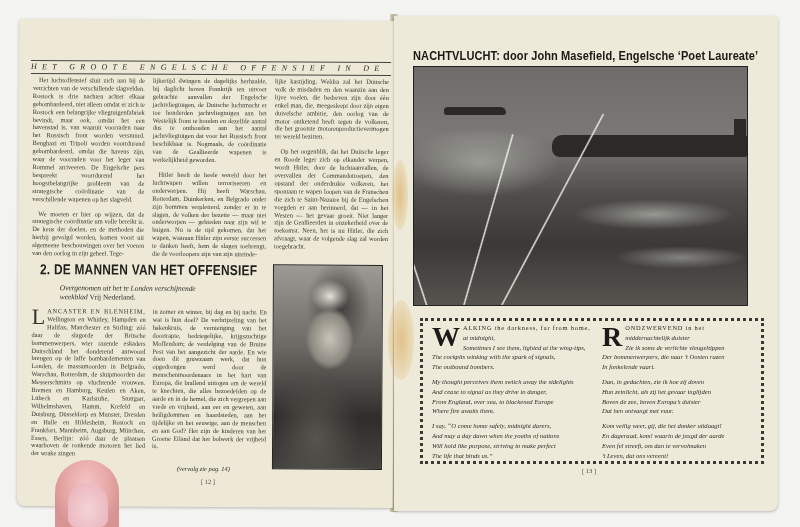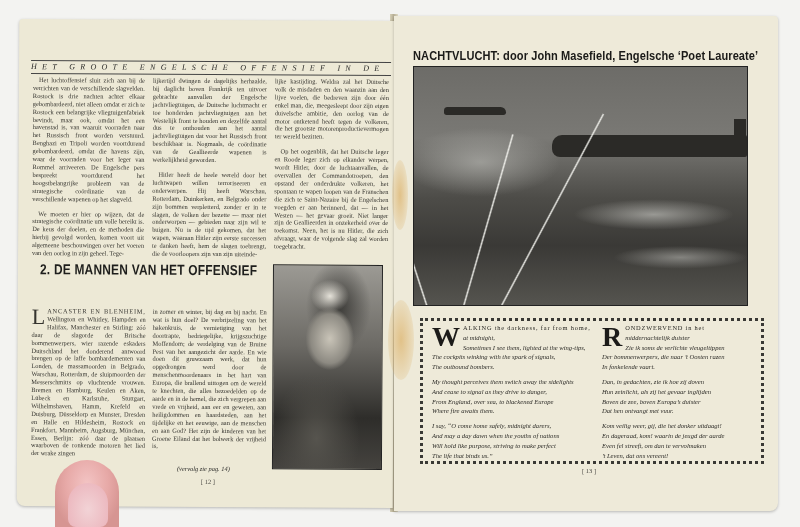--- a/index.html
+++ b/index.html
@@ -60,20 +60,24 @@
   <div class="col" style="left:134px; top:57px; width:114px;">
     <p style="text-indent:0">lijkertijd dwingen de dagelijks herhaalde, bij daglicht boven Frankrijk ten uitvoer gebrachte aanvallen der Engelsche jachtvliegtuigen, de Duitsche luchtmacht er toe honderden jachtvliegtuigen aan het Westelijk front te houden en dezelfde aantal dus te onthouden aan het aantal jachtvliegtuigen dat voor het Russisch front beschikbaar is. Nogmaals, de coördinatie van de Geallieerde wapenen is werkelijkheid geworden.</p>
     <p>Hitler heeft de heele wereld door het luchtwapen willen terroriseeren en onderwerpen. Hij heeft Warschau, Rotterdam, Duinkerken, en Belgrado onder zijn bommen verpletterd, zonder er in te slagen, de volken der bezette — maar niet onderworpen — gebieden naar zijn wil te buigen. Nu is de tijd gekomen, dat het wapen, waaraan Hitler zijn eerste successen te danken heeft, hem de slagen toebrengt, die de voorloopers zijn van zijn uiteinde-</p>
   </div>
   <div class="col" style="left:256px; top:57px; width:114px;">
     <p style="text-indent:0">lijke kastijding. Weldra zal het Duitsche volk de misdaden en den waanzin aan den lijve voelen, die bedreven zijn door één enkel man, die, meegesleept door zijn eigen duivelsche ambitie, den oorlog van de motor ontketend heeft tegen de volkeren, die het grootste motorenproductievermogen ter wereld bezitten.</p>
     <p>Op het oogenblik, dat het Duitsche leger en Roode leger zich op elkander werpen, wordt Hitler, door de luchtaanvallen, de overvallen der Commandotroepen, den opstand der onderdrukte volkeren, het spontaan te wapen loopen van de Franschen die zich te Saint-Nazaire bij de Engelschen voegden er aan herinnerd, dat — in het Westen — het gevaar groeit. Niet langer zijn de Geallieerden in onzekerheid over de toekomst. Neen, het is nu Hitler, die zich afvraagt, waar de volgende slag zal worden toegebracht.</p>
   </div>
 
   <div class="section-title" style="left:22px; top:242px;">2. DE MANNEN VAN HET OFFENSIEF</div>
+  <div class="subtitle" style="left:42px; top:264px;">
+    <span>Overgenomen uit het te Londen verschijnende weekblad</span>
+    <span class="roman">Vrij Nederland.</span>
+  </div>
 
   <div class="col" style="left:14px; top:288px; width:114px;">
     <span class="dropcap-l">L</span>
     <span class="smallcaps">ANCASTER EN BLENHEIM,</span>
     <span>Wellington en Whitley, Hampden en Halifax, Manchester en Stirling: zóó daar de slagorde der Britsche bommenwerpers, wier razende eskaders Duitschland het donderend antwoord brengen op de laffe bombardementen van Londen, de massamoorden in Belgrado, Warschau, Rotterdam, de sluipmoorden der Messerschmitts op vluchtende vrouwen. Bremen en Hamburg, Keulen en Aken, Lübeck en Karlsruhe, Stuttgart, Wilhelmshaven, Hamm, Krefeld en Duisburg, Düsseldorp en Munster, Dresden en Halle en Hildesheim, Rostock en Frankfort, Mannheim, Augsburg, München, Essen, Berlijn: zóó daar de plaatsen waarboven de ronkende motoren het lied der wrake zingen</span>
   </div>
   <div class="col" style="left:135px; top:288px; width:114px;">
     <span>in zomer en winter, bij dag en bij nacht. En wat is hun doel? De verbrijzeling van het hakenkruis, de vernietiging van het doortrapte, bedriegelijke, krijgszuchtige Moffendom; de verdelging van de Bruine Pest van het aangezicht der aarde. En wie doen dit gruwzaam werk, dat hun opgedrongen werd door de menschenmoordenaars in het hart van Europa, die brallend uittogen om de wereld te knechten, die alles bezoedelden op de aarde en in de hemel, die zich vergrepen aan vrede en vrijheid, aan eer en geweten, aan heiligdommen en haardsteden, aan het tijdelijke en het eeuwige, aan de menschen en aan God? Het zijn de kinderen van het Groene Eiland dat het bolwerk der vrijheid is,</span>
   </div>
   <div class="cont" style="left:160px; top:445px;">(vervolg zie pag. 14)</div>

